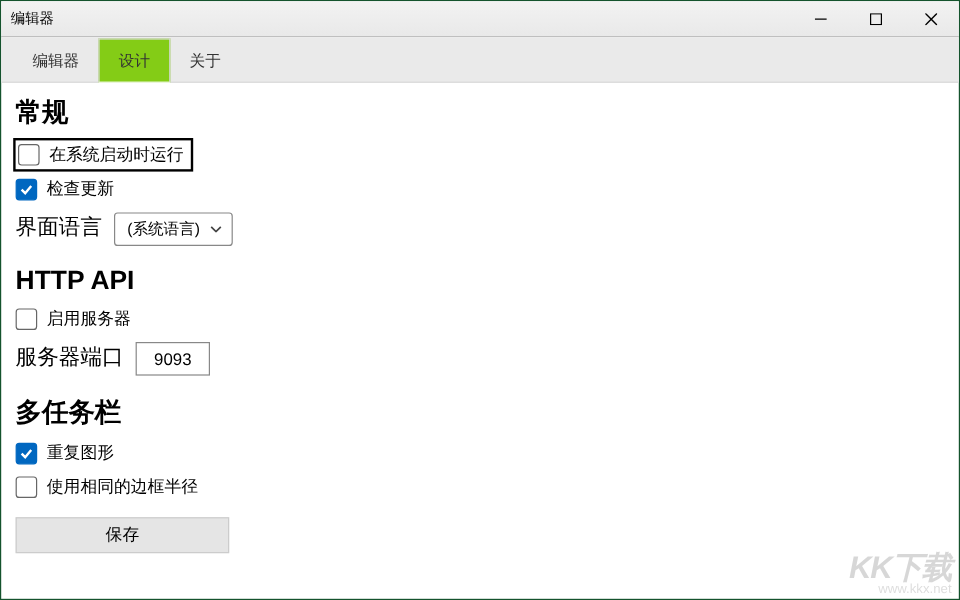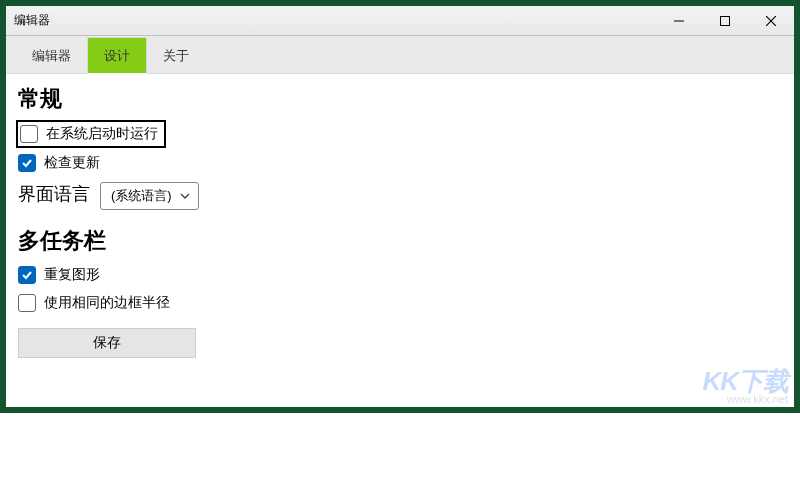--- a/index.html
+++ b/index.html
@@ -1,17 +1,17 @@
 <!DOCTYPE html>
 <html><head>
 <meta charset="utf-8">
 <style>
   * { box-sizing: border-box; margin: 0; padding: 0; }
   html, body { width: 800px; height: 500px; overflow: hidden; font-family: "Microsoft YaHei", "Segoe UI", sans-serif; font-size: 13px; color: #000; background: #fff; }
-  .window { width: 800px; height: 413px; border: 6px solid #14532d; display: flex; flex-direction: column; background: #fff; }
+  .window { width: 800px; height: 500px; border: 1px solid #14532d; display: flex; flex-direction: column; background: #fff; }
   .titlebar { height: 30px; background: linear-gradient(#f2f2f2,#e9e9e9); border-bottom: 1px solid #bfbfbf; display: flex; align-items: center; justify-content: space-between; }
   .titlebar .title { padding-left: 8px; font-size: 12px; }
   .win-controls { display: flex; height: 100%; }
   .win-btn { width: 46px; display: flex; align-items: center; justify-content: center; font-size: 13px; cursor: default; }
   .win-btn svg { display: block; }
   .tabbar { height: 38px; background: #eaeaea; border-bottom: 1px solid #d9d9d9; display: flex; align-items: flex-end; padding: 0 10px; }
   .tab { padding: 9px 16px 8px; font-size: 13px; color: #333; cursor: default; }
   .tab.active { background: #84cc16; border: 1px solid #d9d9d9; border-bottom: 1px solid #fff; position: relative; top: 1px; }
   .content-wrap { flex: 1; position: relative; overflow: hidden; }
   .content { position: absolute; inset: 0; overflow-y: auto; padding: 6px 4px 4px 12px; }
@@ -25,21 +25,21 @@
   .checkbox { width: 18px; height: 18px; border: 1px solid #666; border-radius: 3px; display: inline-flex; align-items: center; justify-content: center; margin-right: 8px; background: #fff; flex-shrink: 0; }
   .checkbox.checked { background: #0067c0; border-color: #0067c0; }
   .checkbox.checked svg { display: block; }
   .checkbox svg { display: none; }
   .lbl { font-size: 14px; }
   .field-label { font-size: 18px; margin-right: 10px; }
   .select { display: inline-flex; align-items: center; border: 1px solid #888; border-radius: 3px; height: 28px; padding: 0 8px 0 10px; font-size: 13px; gap: 8px; }
   .text-input { border: 1px solid #888; height: 28px; width: 62px; text-align: center; font-size: 14px; font-family: inherit; }
   .save-btn { width: 178px; height: 30px; background: #e5e5e5; border: 1px solid #ccc; display: flex; align-items: center; justify-content: center; font-size: 14px; margin-top: 10px; margin-bottom: 6px; }
   .watermark { position: absolute; right: 6px; bottom: 2px; text-align: right; pointer-events: none; opacity: 0.28; font-family: Arial, sans-serif; }
-  .watermark .wm-big { font-size: 26px; font-weight: 700; font-style: italic; letter-spacing: -1px; color: #3b82f6; line-height: 0.9; }
+  .watermark .wm-big { font-size: 26px; font-weight: 700; font-style: italic; letter-spacing: -1px; color: #737373; line-height: 0.9; }
   .watermark .wm-small { font-size: 11px; color: #888; }
 </style>
 </head>
 <body>
 
 <div class="window">
   <div class="titlebar">
     <div class="title">编辑器</div>
     <div class="win-controls">
       <div class="win-btn">
@@ -93,20 +93,35 @@
           <span class="field-label">界面语言</span>
           <span class="select">
             <span>(系统语言)</span>
             <svg width="10" height="6" viewBox="0 0 10 6">
                 <polyline points="1,1 5,5 9,1" fill="none" stroke="#444" stroke-width="1.4"></polyline>
               </svg>
           </span>
         </div>
       </div>
 
+      <div class="section">
+        <div class="section-title">HTTP API</div>
+
+        <div class="row">
+          <span class="checkbox">
+            
+          </span>
+          <span class="lbl">启用服务器</span>
+        </div>
+
+        <div class="row">
+          <span class="field-label">服务器端口</span>
+          <input class="text-input" type="text" value="9093" style="">
+        </div>
+      </div>
 
       <div class="section">
         <div class="section-title">多任务栏</div>
 
         <div class="row">
           <span class="checkbox checked">
             <svg width="12" height="12" viewBox="0 0 12 12">
                 <polyline points="2,6 5,9 10,3" fill="none" stroke="#fff" stroke-width="2"></polyline>
               </svg>
           </span>

